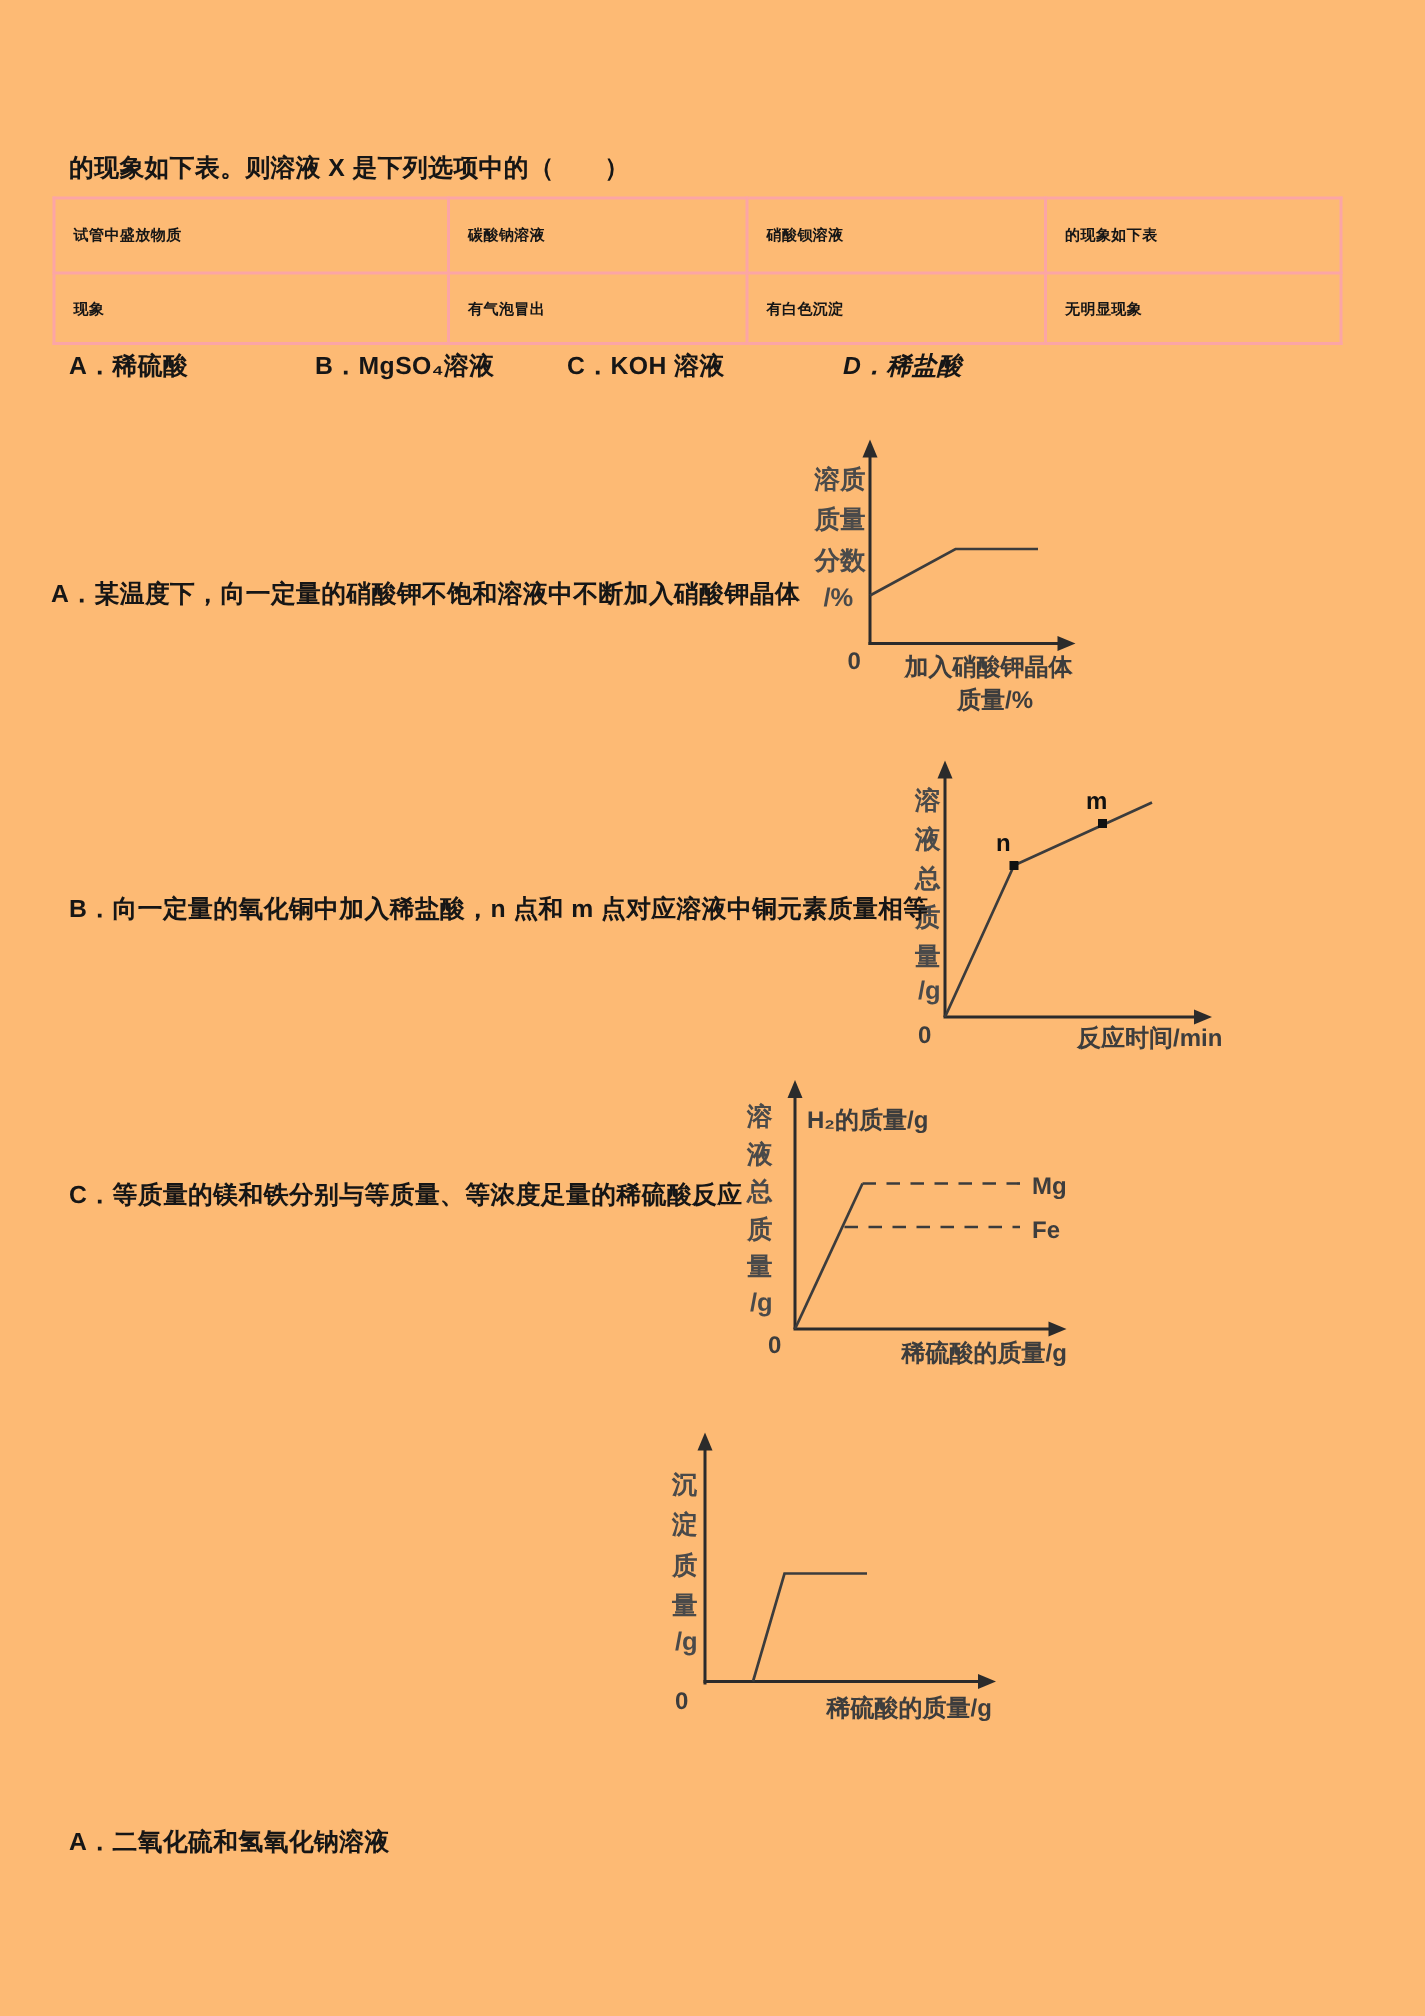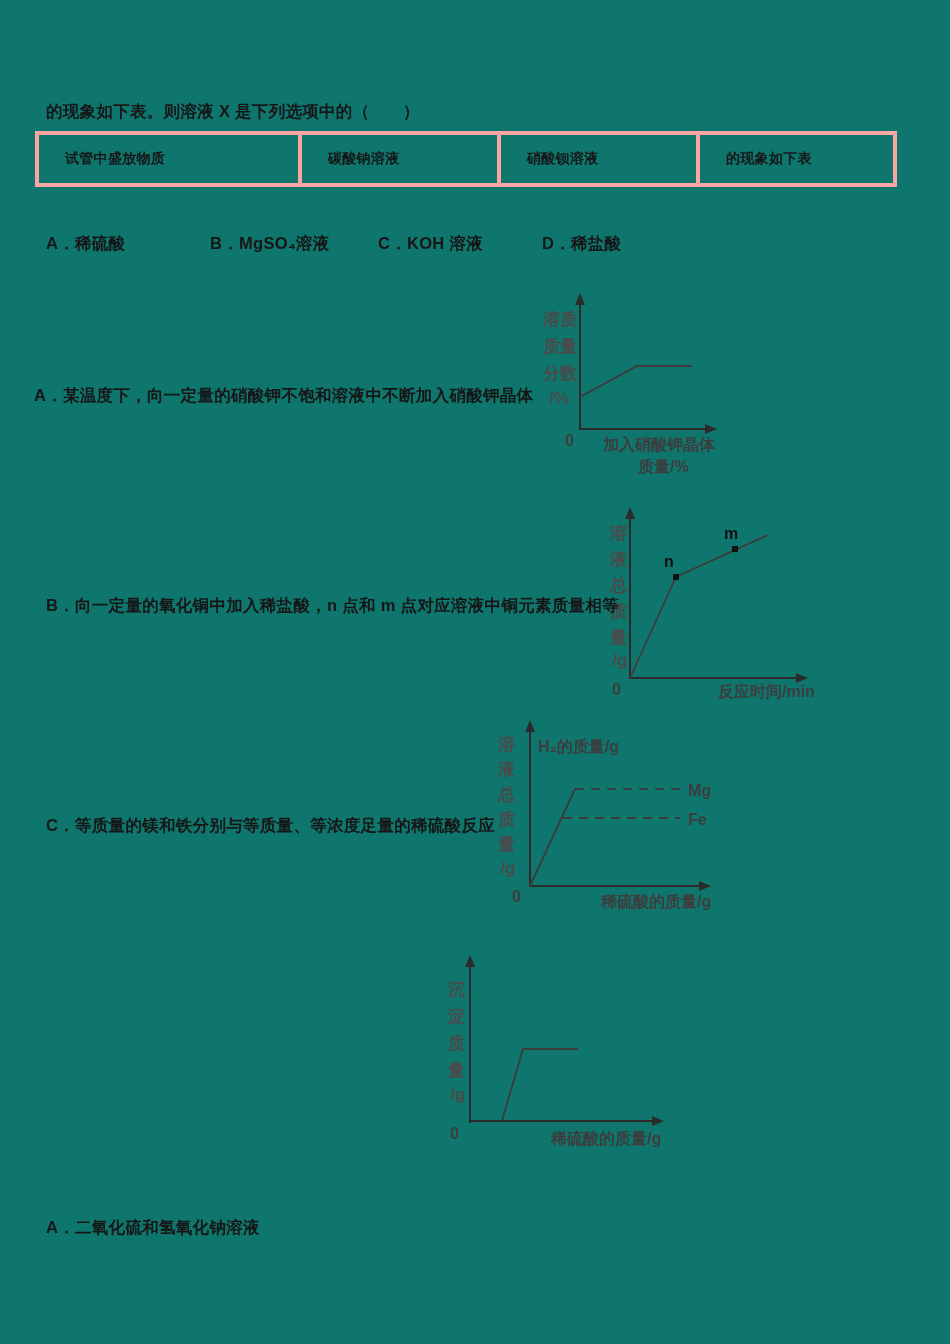--- a/index.html
+++ b/index.html
@@ -1,30 +1,30 @@
 <!DOCTYPE html>
 <html><head>
 <meta charset="utf-8">
 <style>
   html,body{margin:0;padding:0;background:#ffffff;}
   .page{
-    position:relative;width:950px;height:1344px;background:#0f766e;overflow:hidden;
+    position:relative;width:950px;height:1344px;background:#fdba74;overflow:hidden;
     font-family:"Liberation Sans","DejaVu Sans",sans-serif;
   }
   .txt{
     position:absolute;font-weight:700;font-size:16.5px;color:#161616;
     white-space:nowrap;letter-spacing:0.3px;
   }
   .qtable{
     position:absolute;left:35px;top:131px;width:858px;
     border-collapse:collapse;table-layout:fixed;
   }
   .qtable td{
-    border:4px solid #fca5a5;font-weight:700;font-size:14px;color:#161616;
-    padding:0 0 0 26px;vertical-align:middle;letter-spacing:0.3px;
+    border:2px solid #fca5a5;font-weight:700;font-size:10px;color:#161616;
+    padding:0 0 0 12px;vertical-align:middle;letter-spacing:0.3px;
   }
   .qtable tr.r1 td{height:48px;}
   .qtable tr.r2 td{height:45px;}
   svg{position:absolute;overflow:visible;}
   .axis{stroke:#2b2b2b;stroke-width:2;fill:none;}
   .curve{stroke:#3c3c3c;stroke-width:1.8;fill:none;}
   .dash{stroke:#3c3c3c;stroke-width:1.8;fill:none;stroke-dasharray:9 7;}
   .ah{fill:#2b2b2b;}
   .glabel{fill:#4a4a4a;font-size:17px;font-weight:700;font-family:"Liberation Sans","DejaVu Sans",sans-serif;}
   .glabel2{fill:#3d3d3d;font-size:16px;font-weight:700;font-family:"Liberation Sans","DejaVu Sans",sans-serif;}
@@ -45,27 +45,33 @@
         <col style="width:199px">
         <col style="width:197px">
       </colgroup>
     <tbody>
         <tr class="r1">
       <td>试管中盛放物质</td>
       <td>碳酸钠溶液</td>
       <td>硝酸钡溶液</td>
       <td>的现象如下表</td>
     </tr>
+    <tr class="r2">
+      <td>现象</td>
+      <td>有气泡冒出</td>
+      <td>有白色沉淀</td>
+      <td>无明显现象</td>
+    </tr>
   </tbody>
     </table>
 
   <div class="txt" style="left:46px;top:233px;">A．稀硫酸</div>
   <div class="txt" style="left:210px;top:233px;">B．MgSO₄溶液</div>
   <div class="txt" style="left:378px;top:233px;">C．KOH 溶液</div>
-  <div class="txt" style="left:542px;top:233px;">D．稀盐酸</div>
+  <div class="txt" style="left:562px;top:233px;font-style:italic;">D．稀盐酸</div>
 
 
   <svg style="left:535px;top:293px;" width="200" height="185">
     <line class="axis" x1="45" y1="8" x2="45" y2="137"></line>
     <polygon class="ah" points="45,0 40,12 50,12"></polygon>
     <line class="axis" x1="44" y1="136" x2="172" y2="136"></line>
     <polygon class="ah" points="182,136 170,131 170,141"></polygon>
     <polyline class="curve" points="45,104 102,73 157,73"></polyline>
     <text class="glabel" x="8" y="32">溶质</text>
     <text class="glabel" x="8" y="59">质量</text>
@@ -114,21 +120,21 @@
     <text class="glabel" x="4" y="156">/g</text>
     <polyline class="curve" points="34,168 79,71"></polyline>
     <line class="dash" x1="79" y1="71" x2="184" y2="71"></line>
     <line class="dash" x1="67" y1="100" x2="184" y2="100"></line>
     <text class="glabel2" x="192" y="78">Mg</text>
     <text class="glabel2" x="192" y="107">Fe</text>
     <text class="glabel2" x="16" y="184">0</text>
     <text class="glabel2" x="105" y="189">稀硫酸的质量/g</text>
   </svg>
 
-  <div class="txt" style="left:46px;top:815px;">C．等质量的镁和铁分别与等质量、等浓度足量的稀硫酸反应</div>
+  <div class="txt" style="left:46px;top:786px;">C．等质量的镁和铁分别与等质量、等浓度足量的稀硫酸反应</div>
 
   <svg style="left:436px;top:953px;" width="240" height="205">
     <line class="axis" x1="34" y1="10" x2="34" y2="170"></line>
     <polygon class="ah" points="34,2 29,14 39,14"></polygon>
     <line class="axis" x1="33" y1="168" x2="218" y2="168"></line>
     <polygon class="ah" points="228,168 216,163 216,173"></polygon>
     <text class="glabel" x="12" y="42">沉</text>
     <text class="glabel" x="12" y="69">淀</text>
     <text class="glabel" x="12" y="96">质</text>
     <text class="glabel" x="12" y="123">量</text>

